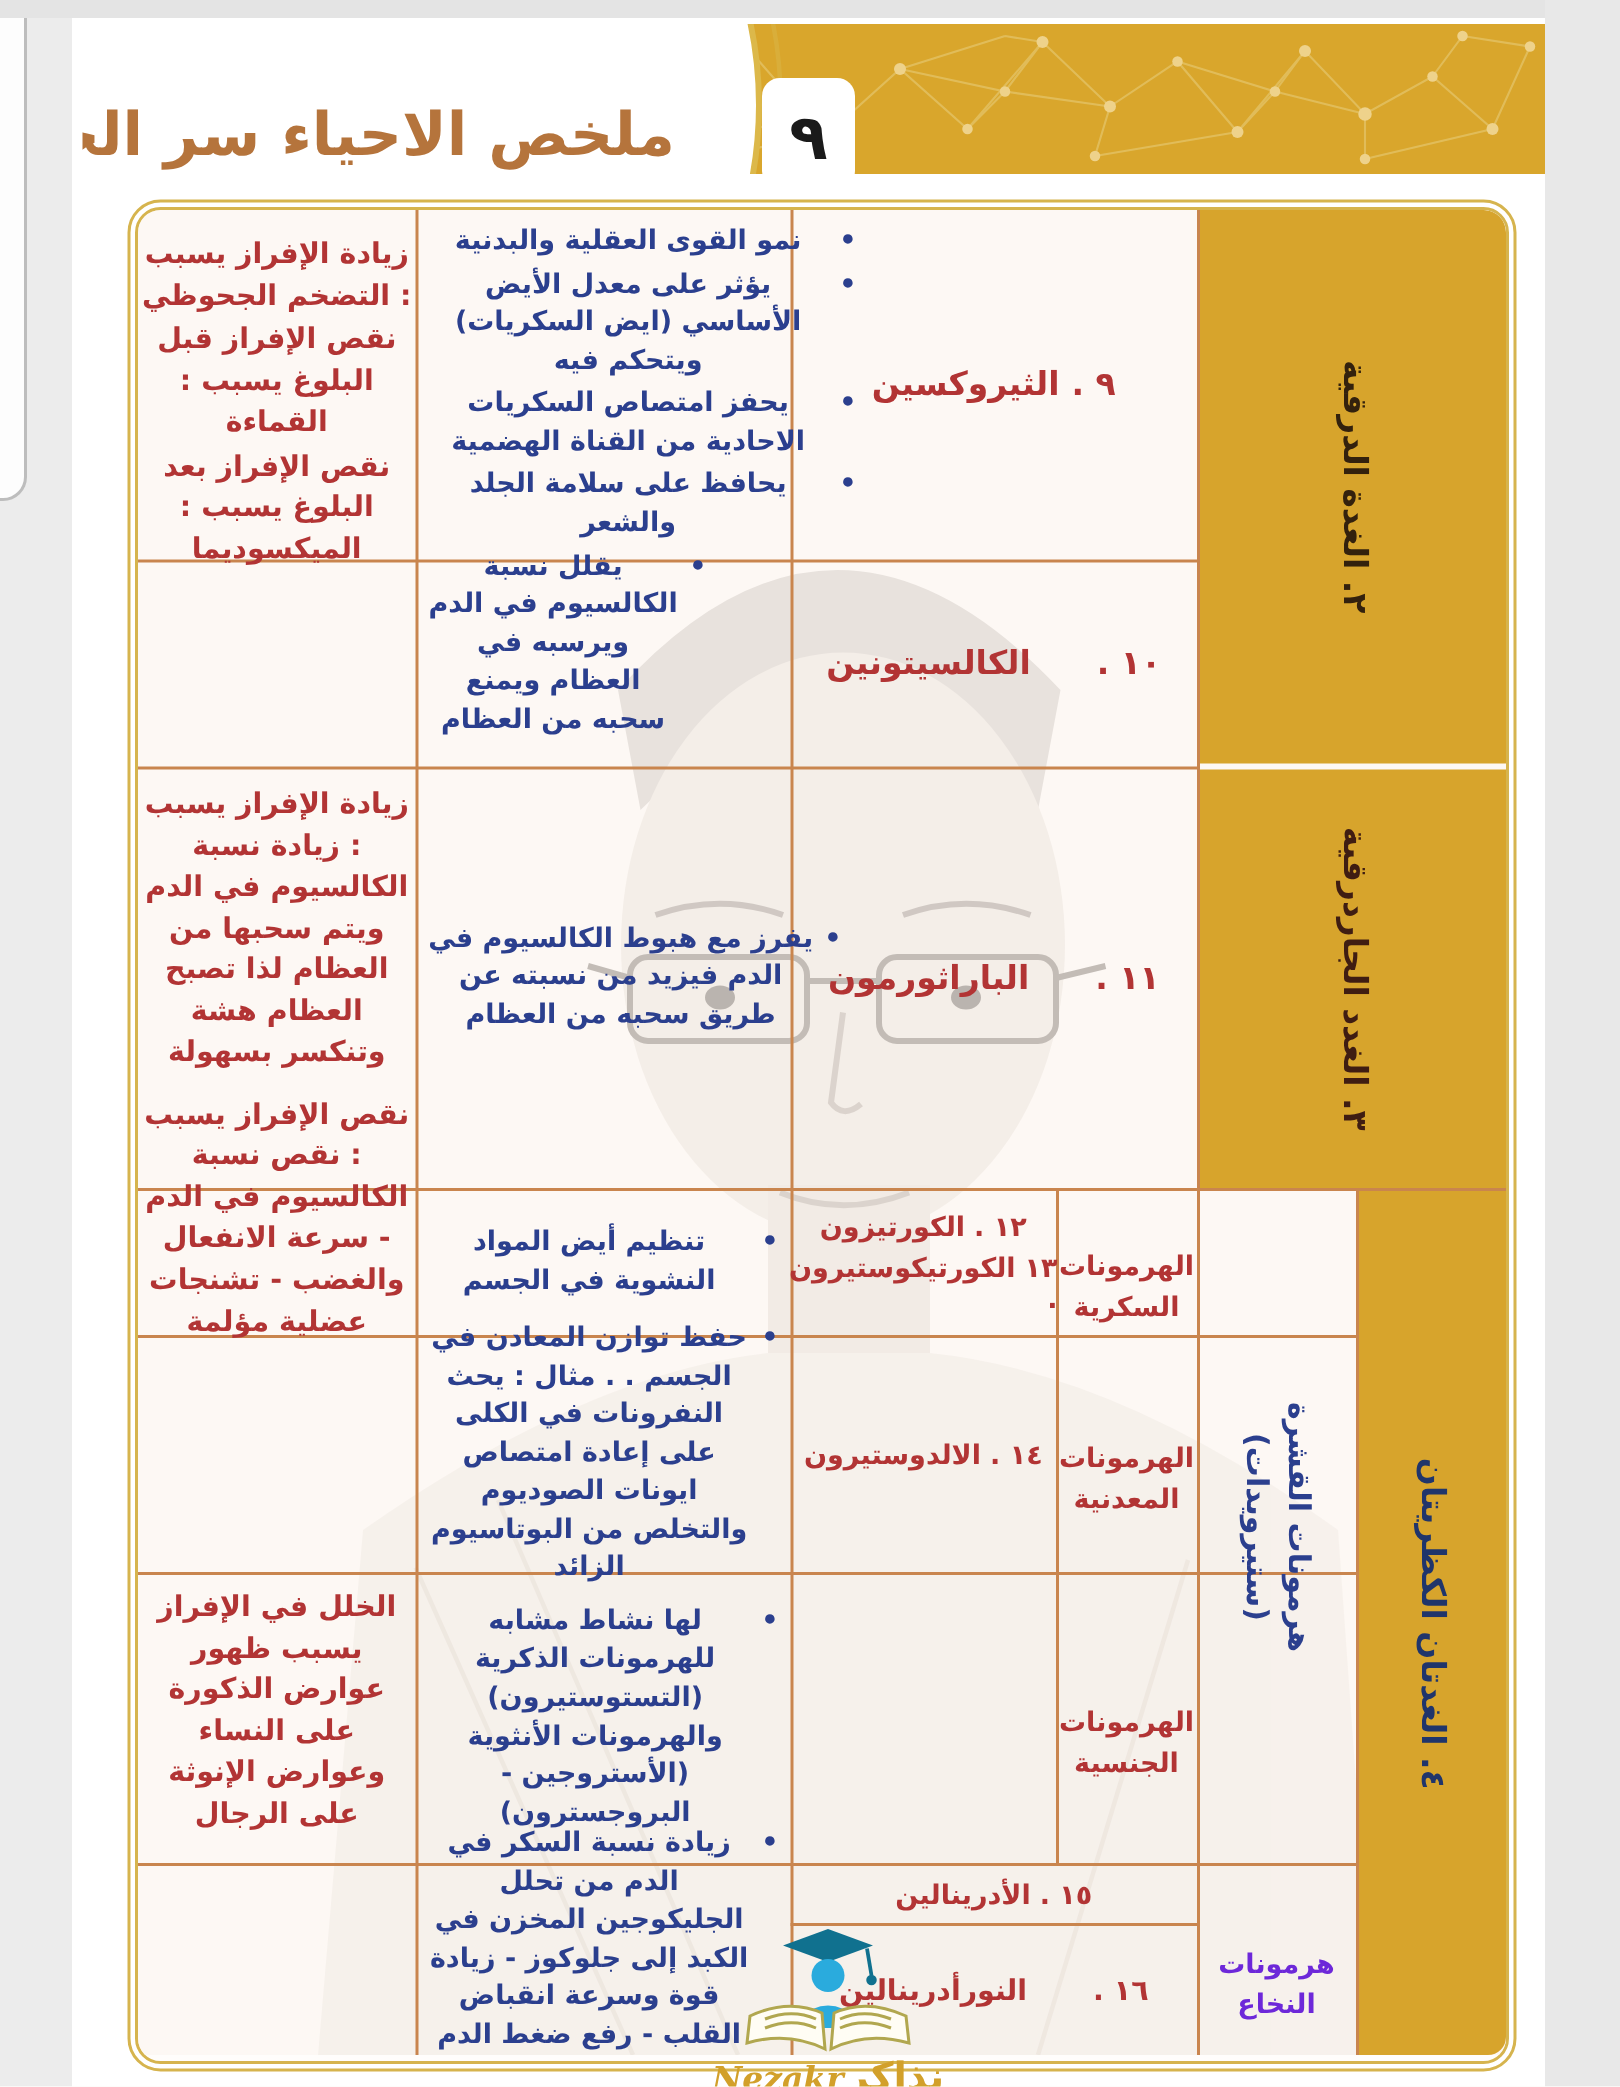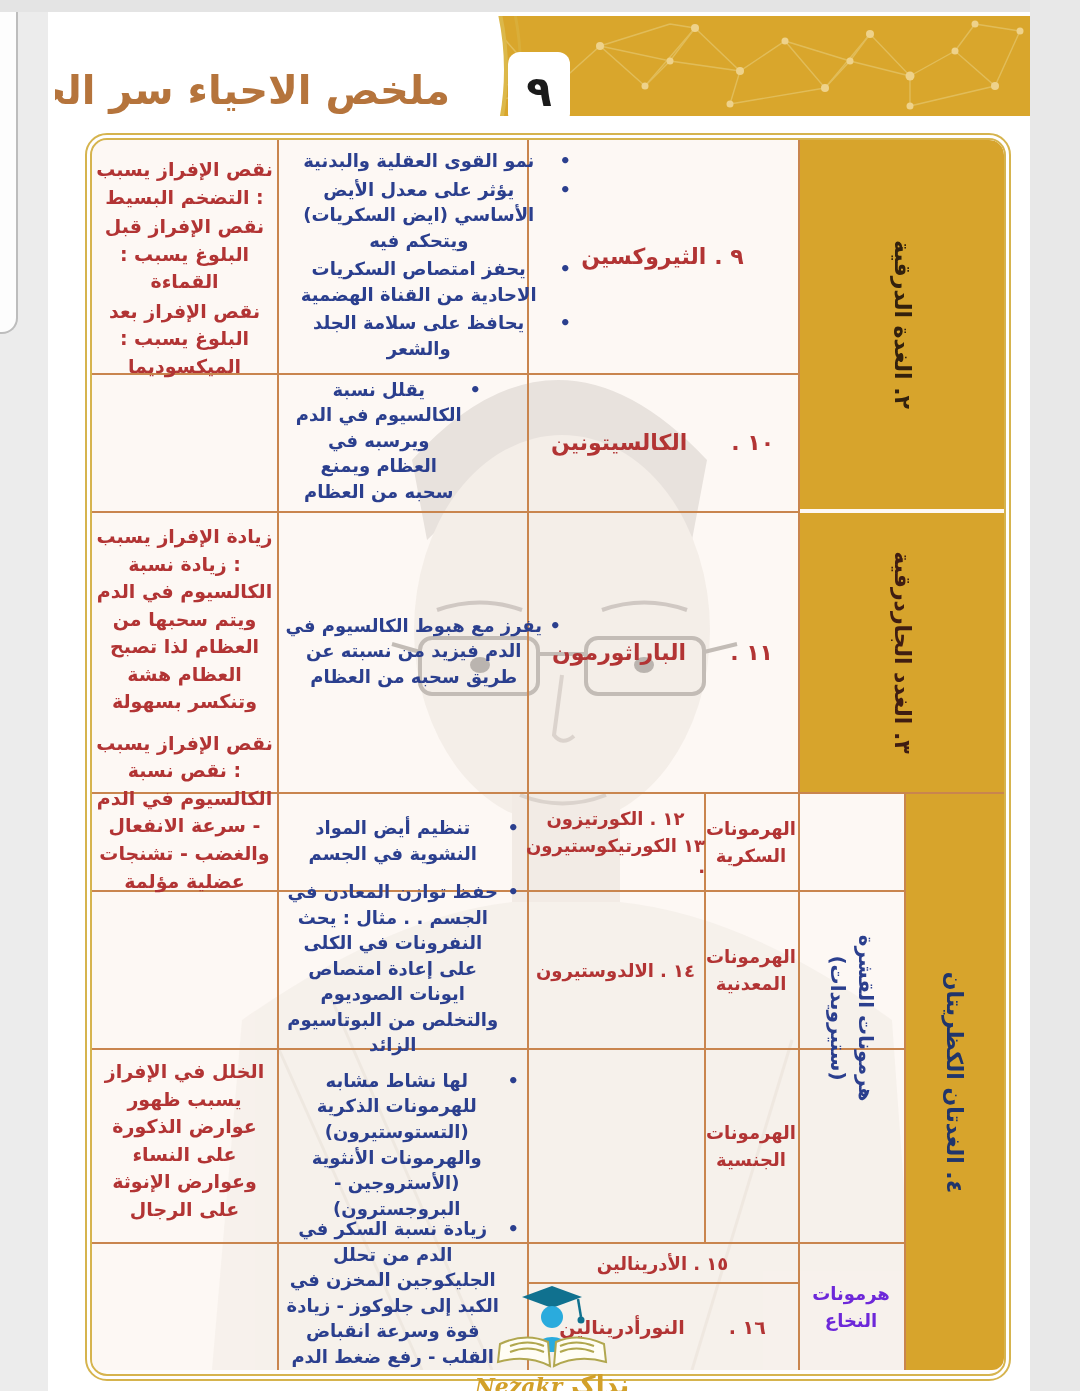--- a/index.html
+++ b/index.html
@@ -41,41 +41,41 @@
   .center{justify-content:center;align-items:center;}
   .red{color:#b23434;font-weight:700;font-size:19px;line-height:1.45;text-align:center;}
   .rline{margin-bottom:2px;}
   .fns{padding:8px 8px;}
   .fn{display:flex;gap:7px;color:#2b3f8e;font-weight:700;font-size:18px;line-height:1.42;margin-bottom:3px;}
   .fn::before{content:"•";color:#2b3f8e;font-weight:700;flex:0 0 auto;}
   .fn-t{flex:1;text-align:center;}
   .horm-line{display:flex;gap:8px;color:#b23434;font-weight:700;font-size:22px;align-items:baseline;}
   .horm-line.widegap{gap:44px;}
   .horm-line.sm{font-size:18px;gap:6px;margin:3px 0;}
-  .cat{color:#b23434;font-weight:700;font-size:18px;line-height:1.5;text-align:center;}
+  .cat{color:#b23434;font-weight:700;font-size:18px;line-height:1.5;text-align:center;margin-top:16px;}
   .cat.navy div{color:#6d28d9;}
   .cat div{white-space:nowrap;}
   .gland-wrap{position:absolute;display:flex;align-items:center;justify-content:center;z-index:3;}
   .w2{left:708px;top:0;width:204px;height:369px;}
   .w3{left:708px;top:373px;width:204px;height:279px;}
   .w4{left:814px;top:654px;width:98px;height:576px;}
   .gland-rot{transform:rotate(90deg);white-space:nowrap;font-weight:700;font-size:22px;}
   .t2{color:#33210d;}
   .t3{color:#3f1d12;}
   .t4{color:#20356b;}
   .steroid-wrap{position:absolute;left:708px;top:654px;width:104px;height:448px;z-index:3;
     display:flex;align-items:center;justify-content:center;}
   .steroid-rot{transform:rotate(90deg);text-align:center;color:#2b3f8e;font-weight:700;
     font-size:20px;line-height:1.4;}
   .steroid-rot div{white-space:nowrap;}
   
   .c-dis1{left:0;top:0;width:185px;height:233px;padding-top:16px;}
   .c-fn1{left:185px;top:0;width:302px;height:233px;}
   .c-h1{left:435px;top:0;width:271px;height:233px;}
-  .c-fn2{left:185px;top:233px;width:202px;height:138px;margin-left:10px;}
+  .c-fn2{left:185px;top:221px;width:202px;height:138px;}
   .c-h2{left:435px;top:233px;width:271px;height:138px;}
   .c-dis3{left:0;top:373px;width:185px;height:279px;padding-top:10px;gap:12px;}
   .c-fn3{left:185px;top:373px;width:292px;height:279px;}
   .c-h3{left:435px;top:373px;width:271px;height:279px;}
   .c-fn4{left:185px;top:654px;width:250px;height:96px;}
   .c-h4{left:435px;top:654px;width:177px;height:96px;}
   .c-cat4{left:612px;top:654px;width:94px;height:96px;}
   .c-fn5{left:185px;top:752px;width:250px;height:156px;}
   .c-h5{left:435px;top:752px;width:177px;height:156px;}
   .c-cat5{left:612px;top:752px;width:94px;height:156px;}
@@ -199,21 +199,21 @@
     </div>
     <div class="steroid-wrap">
       <div class="steroid-rot">
           <div>هرمونات القشرة</div>
           <div>(ستيرويدات)</div>
         </div>
     </div>
 
     <div class="cell c-dis1 red">
 
-        <div class="rline">نقص الإفراز يسبب : التضخم البسيط</div>
+    <div class="rline">زيادة الإفراز يسبب : التضخم الجحوظي</div>
         <div class="rline">نقص الإفراز قبل البلوغ يسبب : القماءة</div>
         <div class="rline">نقص الإفراز بعد البلوغ يسبب : الميكسوديما</div>
       </div>
     <div class="cell c-fn1 fns">
 
     <div class="fn">
           <span class="fn-t">نمو القوى العقلية والبدنية</span>
         </div>
         <div class="fn">
           <span class="fn-t">يؤثر على معدل الأيض الأساسي (ايض السكريات) ويتحكم فيه</span>

